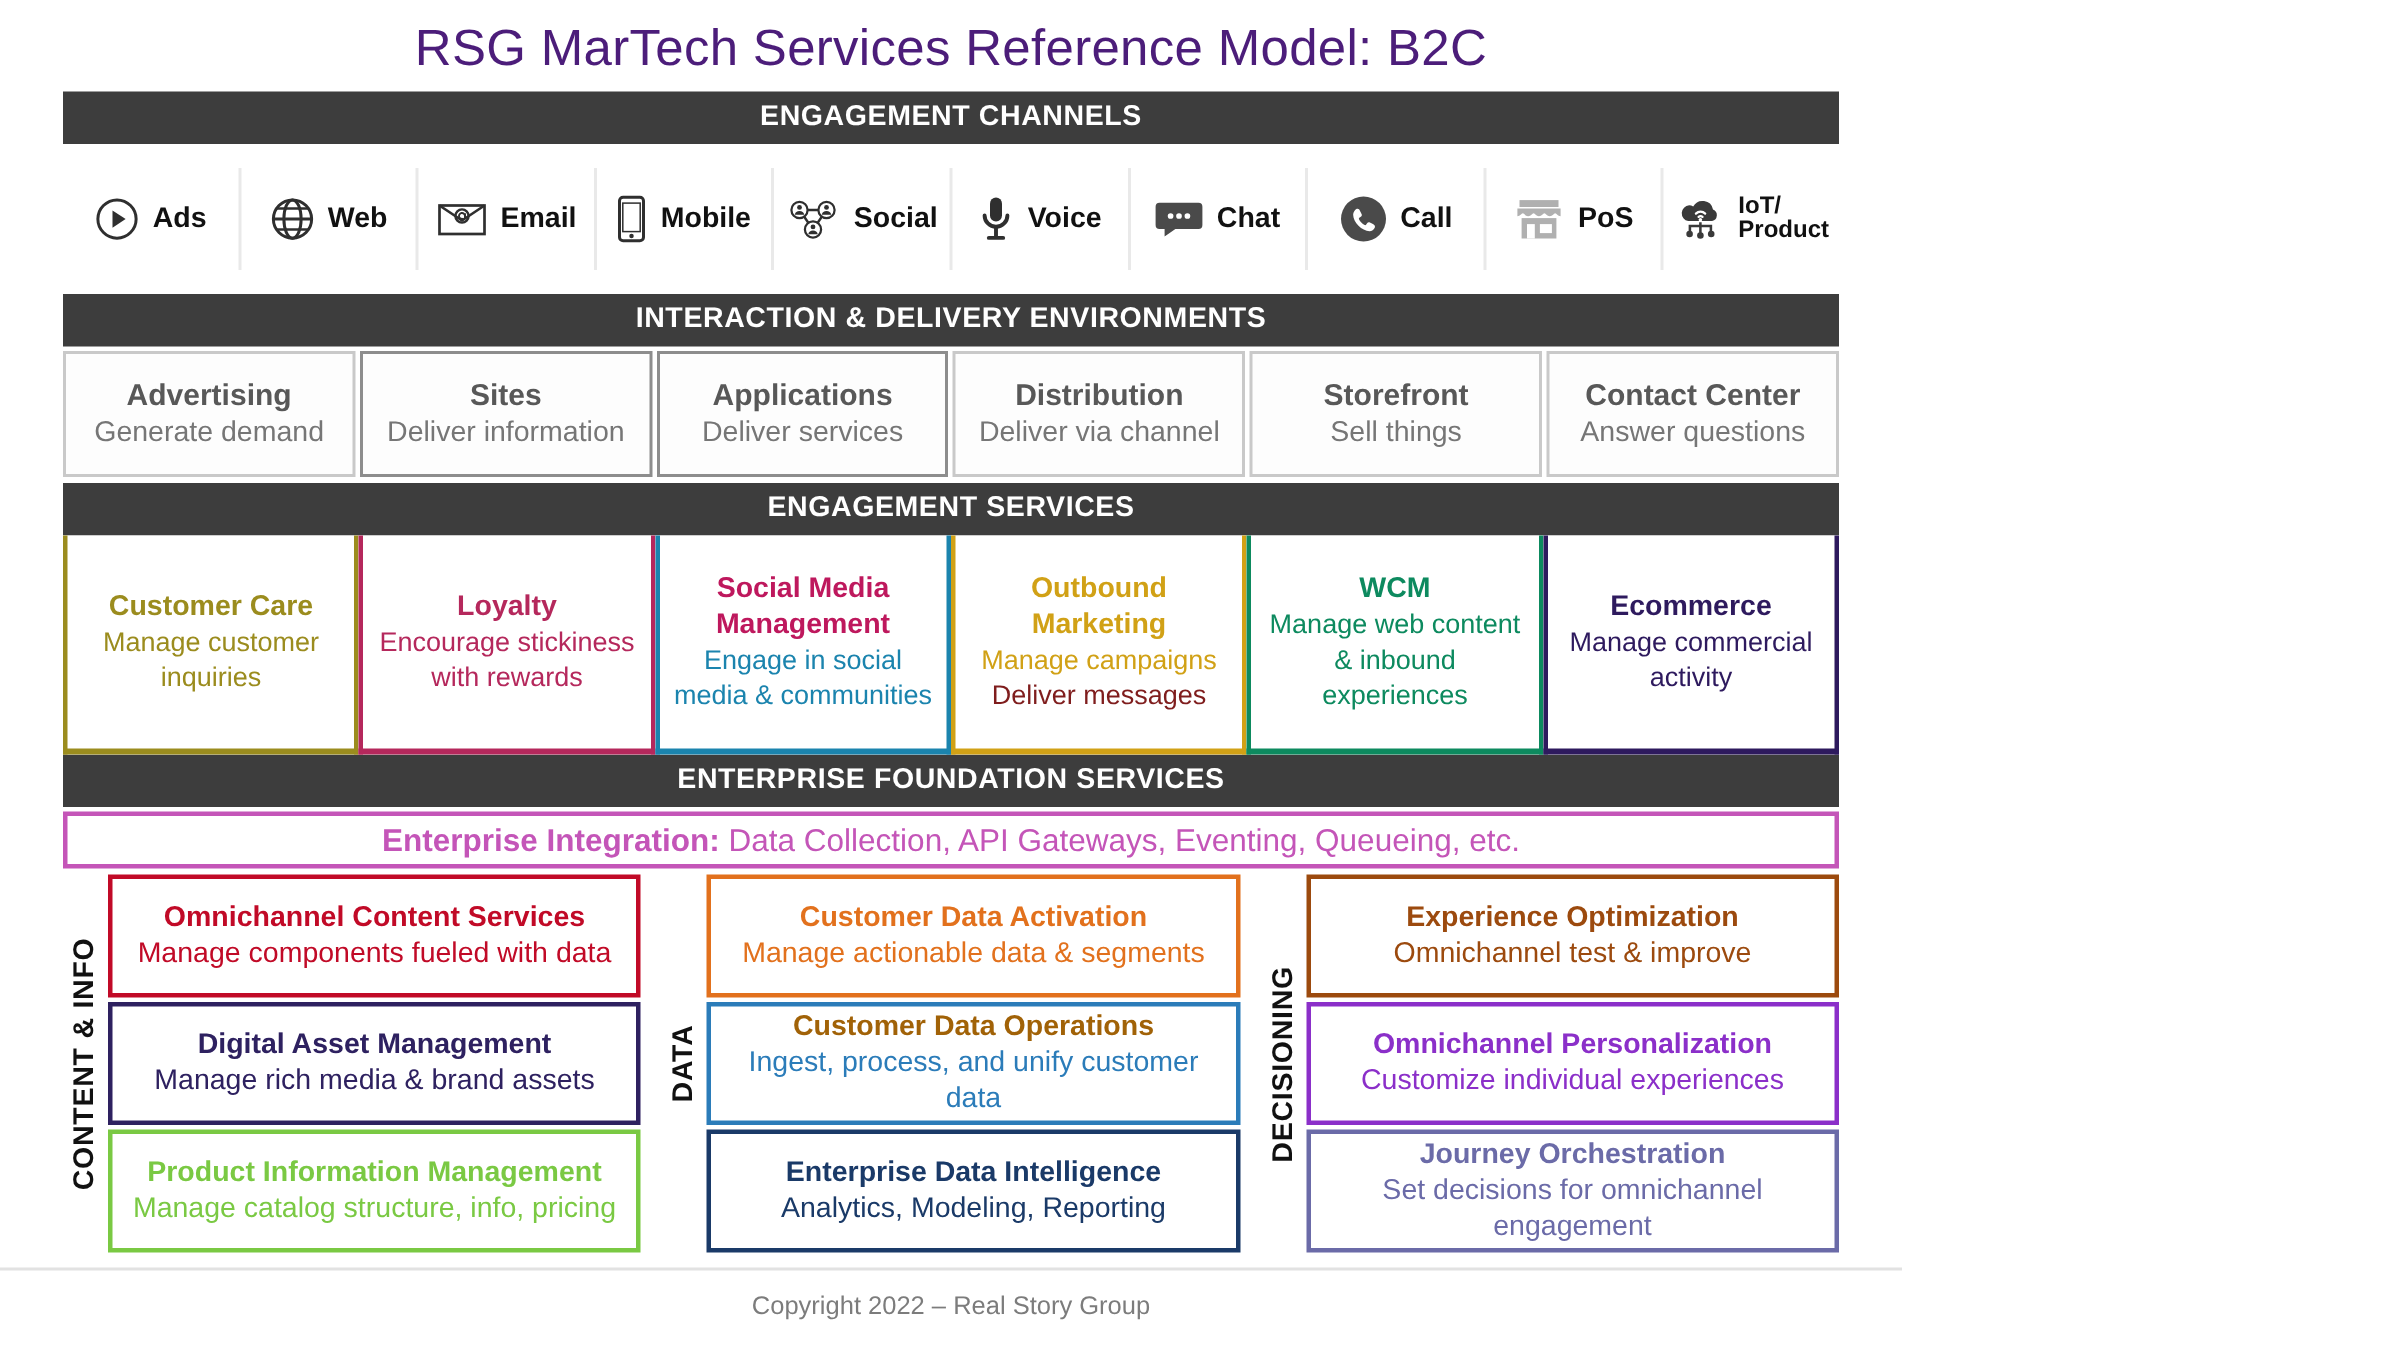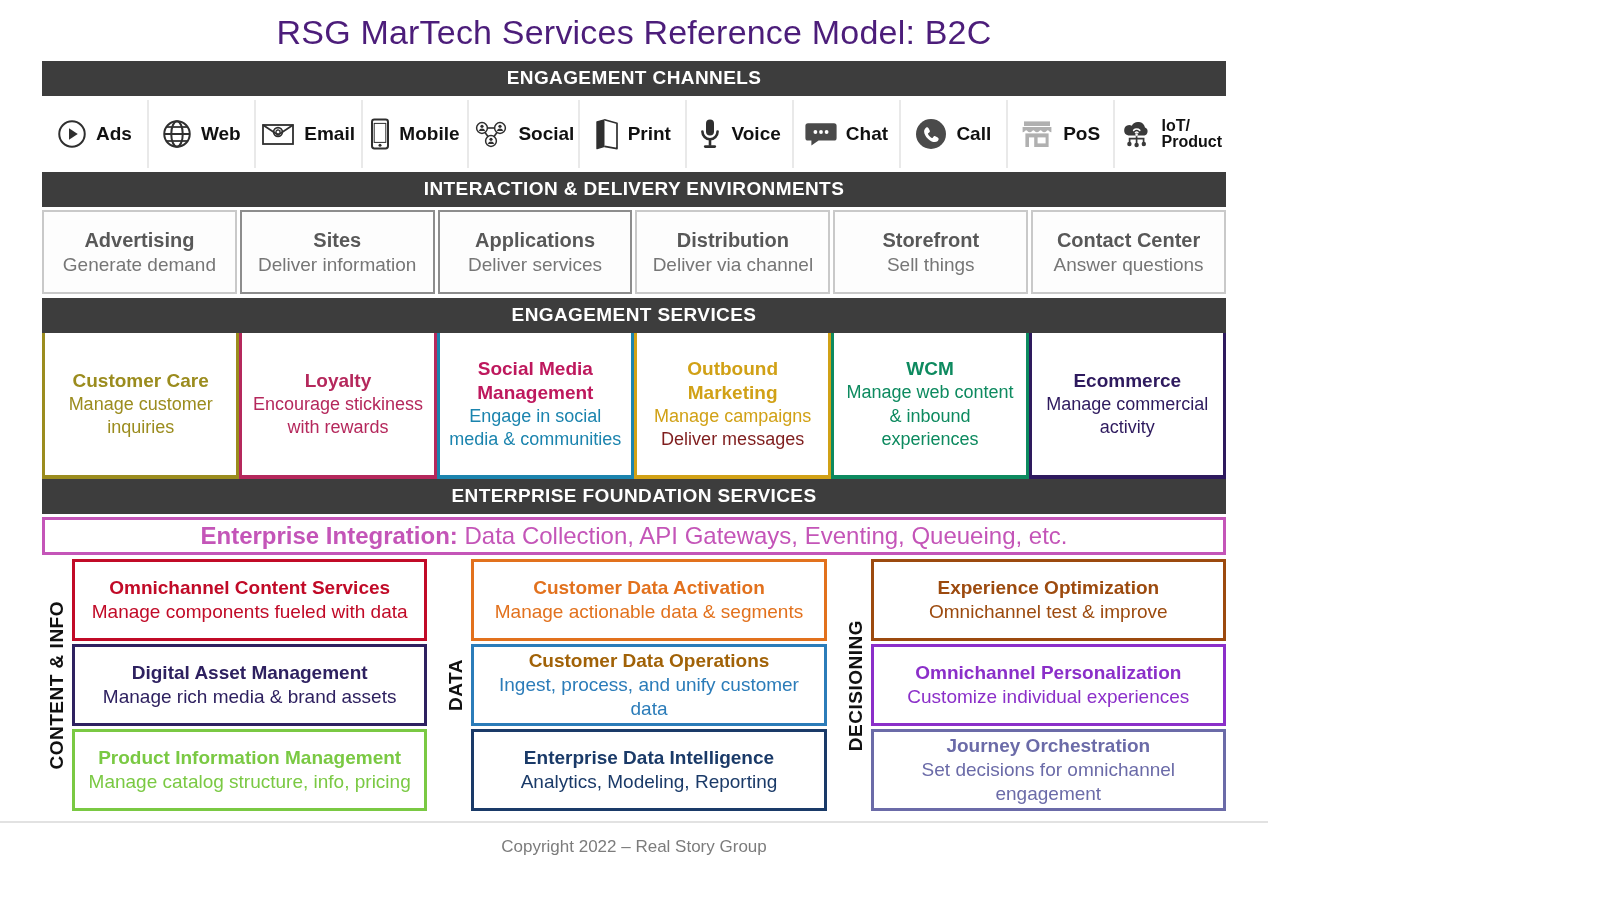--- a/index.html
+++ b/index.html
@@ -30,21 +30,21 @@
     font-weight:bold;
     text-align:center;
     letter-spacing:.4px;
     padding:6px 0 7px 0;
     margin:0 42px;
   }
 
   
   .channels{
     display:flex;
-    margin:4px 42px;
+    margin:16px 42px;
     background:#ffffff;
   }
   .channel{
     flex:1 1 0;
     display:flex;
     align-items:center;
     justify-content:center;
     gap:9px;
     height:68px;
     border-right:2px solid #e9e9e9;
@@ -105,21 +105,21 @@
 
   
   .ei{
     margin:3px 42px 0 42px;
     border:3px solid #c455b8;
     height:38px;
     display:flex;align-items:center;justify-content:center;
     background:#fff;
     box-sizing:border-box;
   }
-  .ei-txt{font-size:24px;color:#c455b8;line-height:1;}
+  .ei-txt{font-size:21px;color:#c455b8;line-height:1;}
   .ei-txt b{font-weight:bold;}
 
   
   .bottom{
     display:flex;
     margin:4px 42px 0 42px;
     gap:14px;
   }
   .bcol{flex:1 1 0;display:flex;align-items:stretch;}
   .vlabel{
@@ -225,29 +225,20 @@
               <circle cx="18" cy="20.3" r="1.6"></circle>
               <path d="M14.8 25.1a3.3 3.3 0 0 1 6.4 0z"></path>
             </g>
           </svg>
         </span>
         <span class="lbl">Social</span>
       </div>
       <div class="channel">
         <span class="ic">
           <svg width="24" height="32" viewBox="0 0 24 32">
-            <path d="M2 4 L9.5 1.8 L9.5 28.4 L2 30.6 Z" fill="#2f2f2f" stroke="#2f2f2f" stroke-width="1.4" stroke-linejoin="round"></path>
-            <path d="M9.5 1.8 L22 5.2 L22 30.6 L9.5 28.4" fill="#fff" stroke="#2f2f2f" stroke-width="1.7" stroke-linejoin="round"></path>
-          </svg>
-        </span>
-        <span class="lbl">Print</span>
-      </div>
-      <div class="channel">
-        <span class="ic">
-          <svg width="24" height="32" viewBox="0 0 24 32">
             <rect x="8" y="1.6" width="8" height="16" rx="4" fill="#2f2f2f"></rect>
             <path d="M4.4 13.6 a7.6 7.6 0 0 0 15.2 0" fill="none" stroke="#2f2f2f" stroke-width="2.6" stroke-linecap="round"></path>
             <line x1="12" y1="21.4" x2="12" y2="27.8" stroke="#2f2f2f" stroke-width="2.6"></line>
             <line x1="7.2" y1="28.6" x2="16.8" y2="28.6" stroke="#2f2f2f" stroke-width="2.6" stroke-linecap="round"></line>
           </svg>
         </span>
         <span class="lbl">Voice</span>
       </div>
       <div class="channel">
         <span class="ic">

